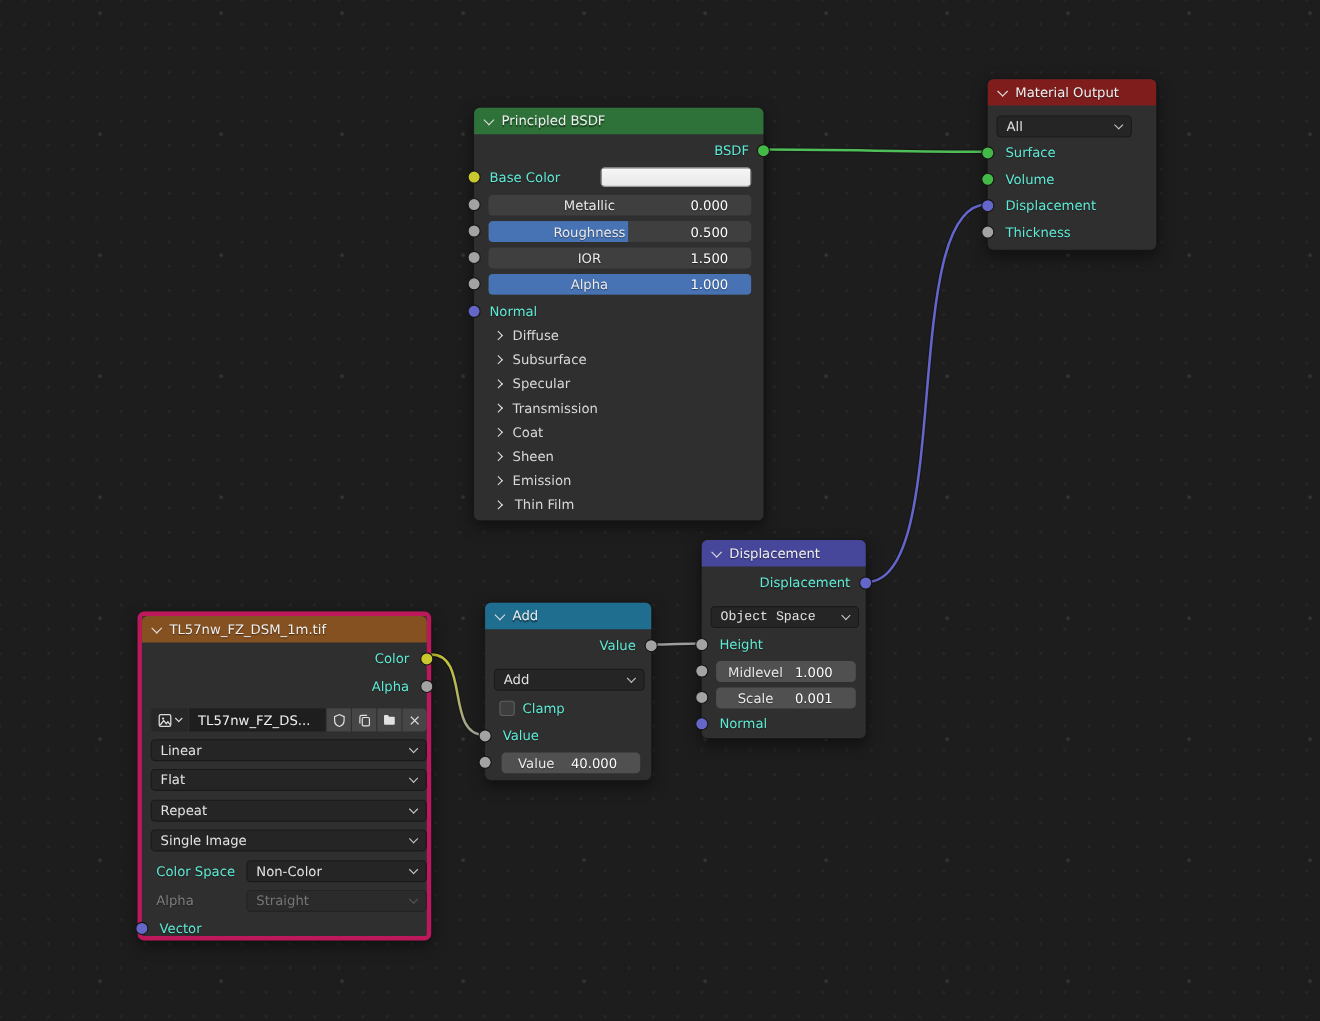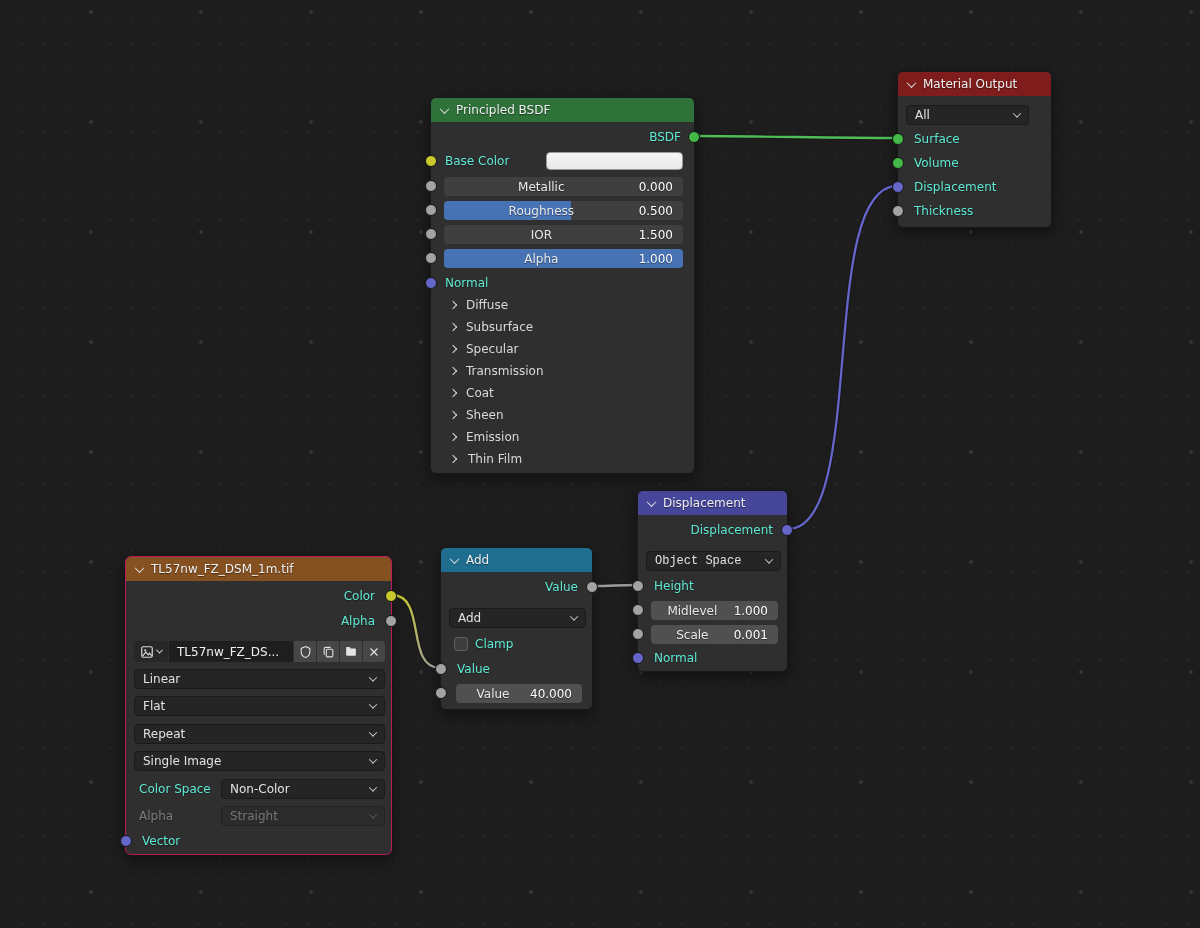--- a/index.html
+++ b/index.html
@@ -17,21 +17,21 @@
   }
   #wires { position:absolute; left:0; top:0; z-index:1; }
   .node {
     position:absolute; z-index:2;
     background:#2f2f2f;
     border:1px solid rgba(10,10,10,0.6);
     border-radius:6px;
     box-shadow:0 5px 14px rgba(0,0,0,0.45);
     font-size:12px;
   }
-  .node.active { border:1px solid #be185d; }
+  .node.active { border:4px solid #be185d; }
   .node-header {
     height:24px; display:flex; align-items:center; gap:8px;
     padding:0 10px; border-radius:5px 5px 0 0;
     color:#f1f1f1; text-shadow:0 1px 1px rgba(0,0,0,0.5);
   }
   .node-title { white-space:nowrap; }
   .chev {
     display:inline-block; width:7px; height:7px;
     border-right:1.7px solid #dedede; border-bottom:1.7px solid #dedede;
     flex:none;
@@ -48,21 +48,21 @@
     border:1.5px solid #151515; z-index:3;
   }
   .slider, .numfield {
     position:absolute; height:19px; border-radius:4px; overflow:hidden;
     display:flex; align-items:center;
   }
   .slider { background:#3f3f3f; }
   .numfield { background:#505050; }
   .slider-fill { position:absolute; left:0; top:0; bottom:0; background:#4772b3; }
   .s-label { flex:1; text-align:center; z-index:1; color:#eaeaea; text-shadow:0 1px 1px rgba(0,0,0,0.45); }
-  .s-value { padding-right:10px; z-index:1; color:#ffffff; text-shadow:0 1px 1px rgba(0,0,0,0.45); }
+  .s-value { padding-right:21px; z-index:1; color:#ffffff; text-shadow:0 1px 1px rgba(0,0,0,0.45); }
   .dropdown {
     position:absolute; height:20px; background:#252525;
     border:1px solid #1a1a1a; border-radius:4px;
     display:flex; align-items:center; padding:0 8px; color:#e2e2e2;
   }
   .dropdown .dd-text { flex:1; white-space:nowrap; overflow:hidden; }
   .dropdown .chev { width:6px; height:6px; border-color:#c8c8c8; }
   .dropdown.disabled { background:#2b2b2b; border-color:#232323; color:#757575; }
   .dropdown.disabled .chev { border-color:#565656; }
   .panel-row {

